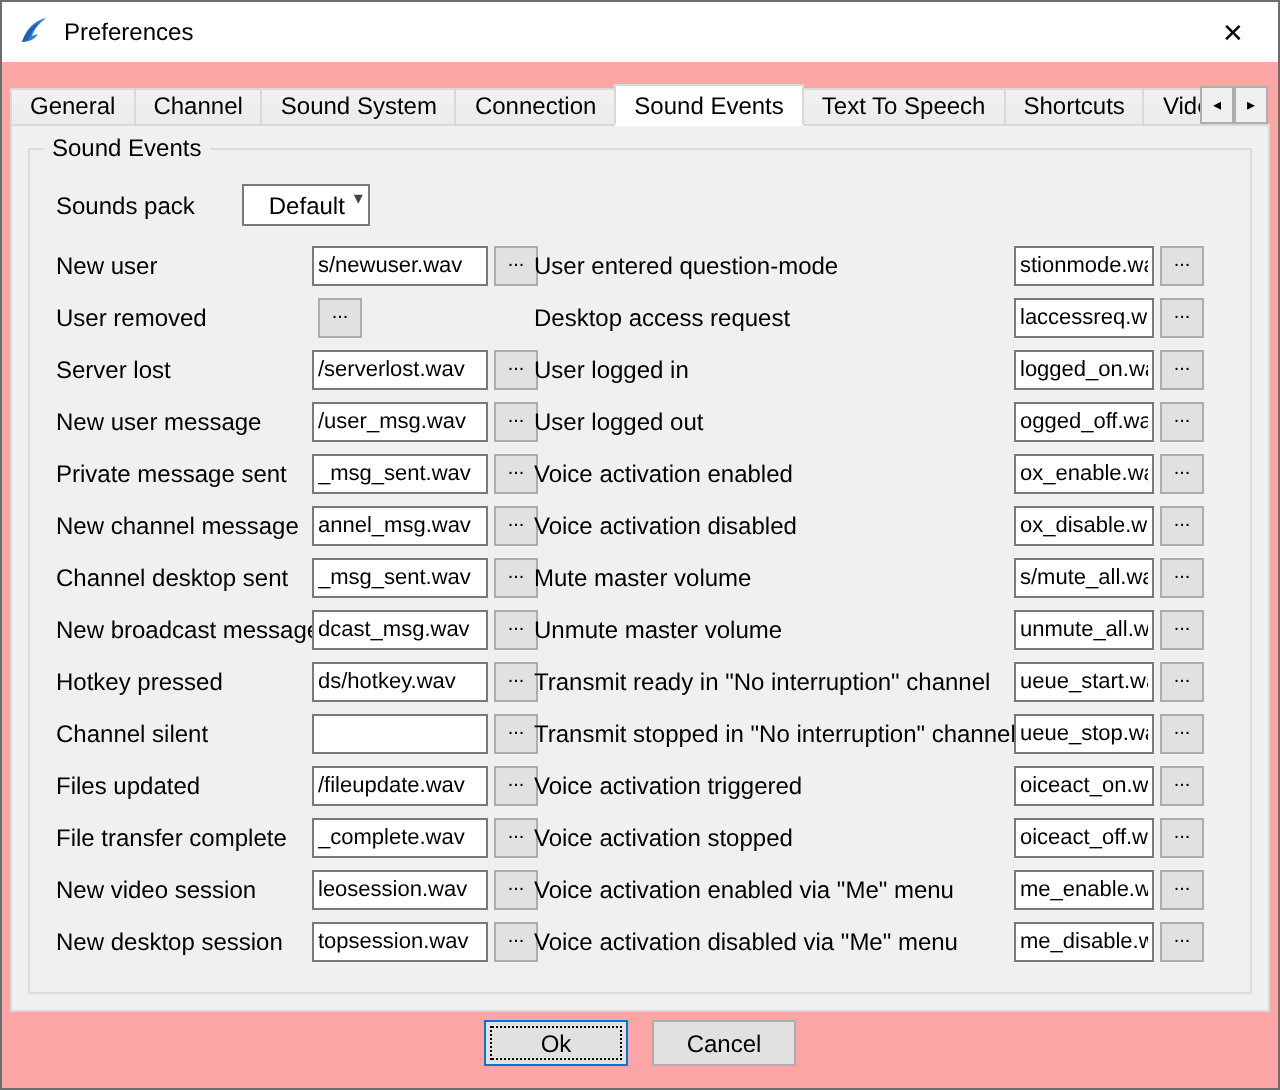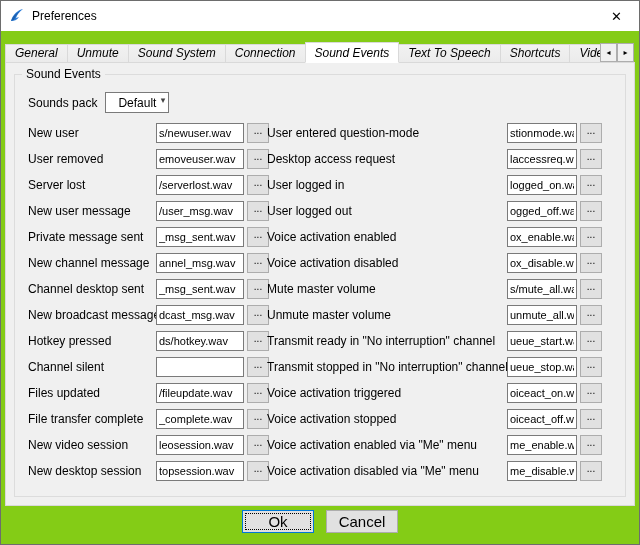--- a/index.html
+++ b/index.html
@@ -1,82 +1,82 @@
 <!DOCTYPE html>
 <html><head>
 <meta charset="utf-8">
 <style>
   html,body{margin:0;padding:0;background:#ffffff;}
   *{box-sizing:border-box;}
   .window{
-    position:relative;width:640px;height:545px;background:#84cc16;
+    position:relative;width:640px;height:545px;background:#fca5a5;
     border:1px solid #6d6d6d;font-family:"Liberation Sans",sans-serif;
     font-size:12px;color:#000;overflow:hidden;
   }
   
   .titlebar{height:30px;background:#ffffff;display:flex;align-items:center;padding-left:8px;}
   .app-icon{width:16px;height:16px;flex:none;}
   .title-text{margin-left:7px;font-size:12px;}
   .close-btn{margin-left:auto;width:45px;height:30px;display:flex;align-items:center;justify-content:center;
     font-size:13px;background:#ffffff;border:none;cursor:default;font-family:"Liberation Sans",sans-serif;}
   
   .tab-strip{position:absolute;left:4px;top:41px;right:4px;height:21px;display:flex;align-items:flex-end;overflow:hidden;}
   .tab{height:19px;line-height:17px;padding:0 9px;background:linear-gradient(#f2f2f2,#ebebeb);
-    border:1px solid #d9d9d9;margin-right:-1px;white-space:nowrap;flex:none;font-style:italic;}
+    border:1px solid #d9d9d9;margin-right:-1px;white-space:nowrap;flex:none;}
   .tab.active{height:21px;line-height:20px;background:#ffffff;position:relative;z-index:2;border-bottom:1px solid #ffffff;}
   .tab-scroll{position:absolute;right:5px;top:42px;z-index:3;display:flex;}
   .tab-scroll button{width:17px;height:19px;border:1px solid #adadad;background:#f0f0f0;font-size:8px;
     padding:0;display:flex;align-items:center;justify-content:center;font-family:"DejaVu Sans",sans-serif;}
   
   .tab-panel{position:absolute;left:4px;right:4px;top:61px;height:444px;border:1px solid #d9d9d9;background:#f0f0f0;}
   .groupbox{position:absolute;left:8px;right:8px;top:11px;bottom:8px;border:1px solid #dcdcdc;}
   .groupbox-legend{position:absolute;top:-8px;left:7px;background:#f0f0f0;padding:0 4px;}
   .soundpack-row{position:absolute;left:13px;top:17px;display:flex;align-items:center;}
-  .soundpack-label{margin-right:8px;}
+  .soundpack-label{margin-right:24px;}
   .combo{width:64px;height:21px;border:1px solid #7a7a7a;background:#ffffff;display:flex;align-items:center;
     padding-left:12px;position:relative;}
   .combo-arrow{position:absolute;right:3px;top:2px;font-size:9px;color:#444;font-family:"DejaVu Sans",sans-serif;}
   
   .col{position:absolute;top:48px;display:flex;flex-direction:column;gap:6px;}
   .col-left{left:13px;}
   .col-right{left:252px;}
   .ev-row{display:flex;align-items:center;height:20px;}
   .col-left .ev-label{width:128px;}
   .col-right .ev-label{width:240px;}
   .ev-label{flex:none;white-space:nowrap;overflow:hidden;}
   .ev-input{width:88px;height:20px;border:1px solid #7a7a7a;background:#ffffff;padding:0 2px;
     font-family:"Liberation Sans",sans-serif;font-size:11px;}
   .col-right .ev-input{width:70px;}
   .browse-btn{width:22px;height:20px;margin-left:3px;border:1px solid #adadad;background:#e1e1e1;
     font-family:"Liberation Sans",sans-serif;font-size:10px;line-height:1;padding:0 0 4px 0;}
   
   .dlg-buttons{position:absolute;bottom:11px;left:0;right:0;display:flex;justify-content:center;gap:12px;}
   .btn{width:72px;height:23px;border:1px solid #adadad;background:#e1e1e1;display:flex;align-items:center;
-    justify-content:center;font-family:"Liberation Sans",sans-serif;font-size:15px;}
+    justify-content:center;font-family:"Liberation Sans",sans-serif;font-size:12px;}
   .btn.default{border:1px solid #0078d7;outline:1px dotted #000;outline-offset:-4px;}
 </style>
 </head>
 <body>
 
 <div class="window">
 
   <div class="titlebar">
     <svg class="app-icon" viewBox="0 0 16 16">
       <path d="M2 13 C4 6, 9 2, 14 1 C10 4, 8 7, 7 10 L10 9 C8 12, 5 13, 2 13 Z" fill="#2b7cd8"></path>
       <path d="M2 13 C4 8, 7 5, 11 3 C8 6, 6 9, 5 12 Z" fill="#1b5fae"></path>
     </svg>
     <span class="title-text">Preferences</span>
     <button class="close-btn">
       <span>✕</span>
     </button>
   </div>
 
   <div class="tab-strip" id="tab-strip">
       <div class="tab">General</div>
-      <div class="tab">Unmute</div>
+      <div class="tab">Channel</div>
       <div class="tab">Sound System</div>
       <div class="tab">Connection</div>
       <div class="tab active">Sound Events</div>
       <div class="tab">Text To Speech</div>
       <div class="tab">Shortcuts</div>
       <div class="tab">Video</div>
     </div>
 
   <div class="tab-scroll">
     <button>
@@ -100,21 +100,20 @@
       </div>
 
       <div class="col col-left" id="left-col">
           <div class="ev-row">
             <span class="ev-label">New user</span>
             <input type="text" class="ev-input" value="s/newuser.wav" style="">
             <button class="browse-btn">...</button>
           </div>
           <div class="ev-row">
             <span class="ev-label">User removed</span>
-            <input type="text" class="ev-input" value="emoveuser.wav" style="">
             <button class="browse-btn">...</button>
           </div>
           <div class="ev-row">
             <span class="ev-label">Server lost</span>
             <input type="text" class="ev-input" value="/serverlost.wav" style="">
             <button class="browse-btn">...</button>
           </div>
           <div class="ev-row">
             <span class="ev-label">New user message</span>
             <input type="text" class="ev-input" value="/user_msg.wav" style="">

